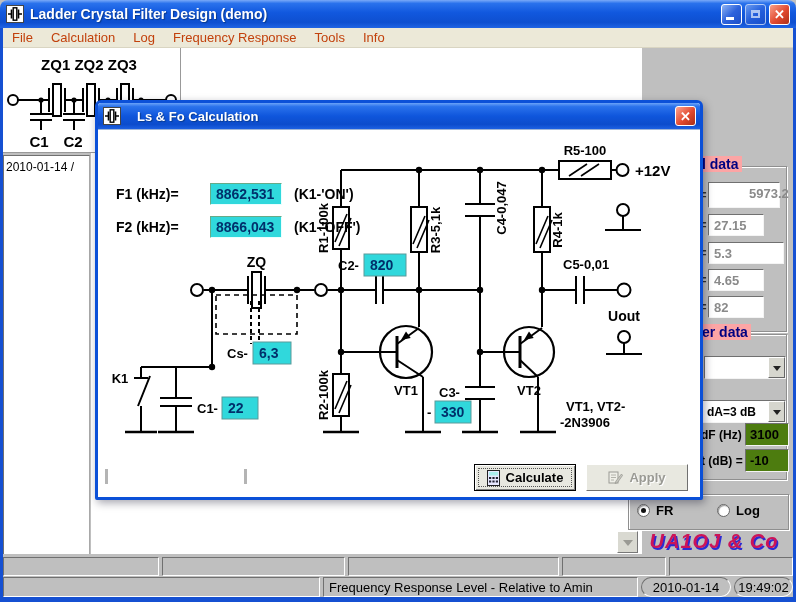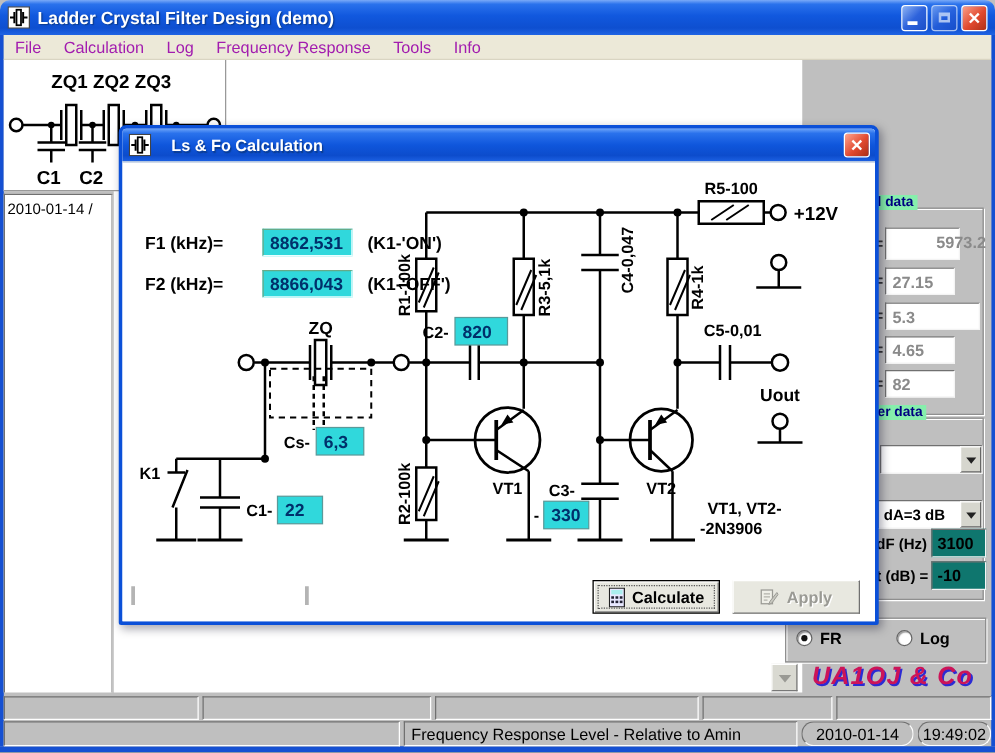--- a/index.html
+++ b/index.html
@@ -18,44 +18,44 @@
   .btn-min,.btn-max{background:linear-gradient(135deg,#8FB4F4 0%,#2E63DC 50%,#1C4FC8 100%);}
   .btn-max{opacity:.65;}
   .btn-close{background:linear-gradient(135deg,#FAA08A 0%,#E1492F 55%,#AE3018 100%);}
   .btn-min i{position:absolute;left:4px;bottom:4px;width:8px;height:3px;background:#fff;}
   .btn-max i{position:absolute;left:5px;top:5px;width:9px;height:8px;border:2px solid #fff;border-top-width:3px;}
   .btn-close i{position:absolute;left:0;top:1px;width:100%;text-align:center;color:#fff;
     font-weight:bold;font-size:13px;font-style:normal;line-height:17px;}
   .edge{background:#1550D2;}
   .menubar{left:3px;top:28px;width:790px;height:20px;background:#ECE9D8;display:flex;
     align-items:center;border-bottom:1px solid #d9d5c2;}
-  .menubar span{font-size:13px;color:#a21caf;padding:0 9px;white-space:nowrap;}
+  .menubar span{font-size:13px;color:#c2410c;padding:0 9px;white-space:nowrap;}
 
   
   .plot-area{left:91px;top:48px;width:551px;height:506px;background:#fff;}
   .mini{left:3px;top:48px;width:178px;height:105px;background:#fff;border-right:1px solid #999;border-bottom:1px solid #999;}
   .loglist{left:3px;top:155px;width:87px;height:399px;background:#fff;
     border-top:1px solid #707070;border-left:1px solid #707070;border-right:1px solid #a8a8a8;}
   .loglist div{font-size:12px;color:#000;padding:4px 2px;white-space:nowrap;overflow:hidden;}
 
   .right-panel{left:642px;top:48px;width:151px;height:508px;background:#BFBFBF;}
   .gb{position:absolute;border:1px solid #8f8f8f;box-shadow:1px 1px 0 #fff,inset 1px 1px 0 #fff;}
-  .ph{position:absolute;color:#000080;font-weight:bold;font-size:11px;background:#86efac;padding:0 3px;white-space:nowrap;}
+  .ph{position:absolute;color:#000080;font-weight:bold;font-size:14px;background:#fca5a5;padding:0 3px;white-space:nowrap;}
   .val{position:absolute;background:#fff;border-top:1px solid #707070;border-left:1px solid #707070;
     border-bottom:1px solid #f4f4f4;border-right:1px solid #f4f4f4;
     font-size:13px;font-weight:bold;color:#8a8a8a;padding:3px 0 0 5px;}
   .eq{position:absolute;font-size:13px;font-weight:bold;color:#333;}
   .combo{position:absolute;background:#fff;border-top:1px solid #707070;border-left:1px solid #707070;
     border-bottom:1px solid #f4f4f4;border-right:1px solid #f4f4f4;display:flex;}
   .combo .txt{flex:1;font-size:12px;font-weight:bold;color:#000;padding:4px 0 0 4px;white-space:nowrap;overflow:hidden;}
   .combo .btn{width:17px;background:#D6D6CE;border-top:1px solid #fff;border-left:1px solid #fff;
     border-bottom:1px solid #666;border-right:1px solid #666;position:relative;}
   .combo .btn i{position:absolute;left:4px;top:8px;width:0;height:0;border:4px solid transparent;border-top:5px solid #222;}
   .lbl{position:absolute;font-size:12px;font-weight:bold;color:#000;white-space:nowrap;}
-  .edit{position:absolute;background:#0f766e;border-top:1px solid #707070;border-left:1px solid #707070;
+  .edit{position:absolute;background:#4d7c0f;border-top:1px solid #707070;border-left:1px solid #707070;
     border-bottom:1px solid #f4f4f4;border-right:1px solid #f4f4f4;
     font-size:13px;font-weight:bold;color:#000;padding:3px 0 0 4px;}
   .radio{position:absolute;width:13px;height:13px;border-radius:50%;background:#fff;
     border:1px solid #666;box-shadow:inset 1px 1px 1px #999;}
   .radio.on::after{content:"";position:absolute;left:3px;top:3px;width:5px;height:5px;border-radius:50%;background:#111;}
   .rlabel{position:absolute;font-size:13px;font-weight:bold;color:#000;}
   .logo{position:absolute;font-size:20px;font-weight:bold;font-style:italic;color:#CC1458;
     letter-spacing:1px;text-shadow:1.5px 1.5px 0 #2B2BD4;text-align:center;}
   .scrollbtn{position:absolute;width:21px;height:22px;background:#D9D9D1;
     border-top:1px solid #fff;border-left:1px solid #fff;border-bottom:1px solid #777;border-right:1px solid #777;}
@@ -168,21 +168,21 @@
 
   <div class="abs loglist">
     <div>2010-01-14 /</div>
   </div>
 
   <div class="abs right-panel">
     <div class="gb" style="left:4px;top:118px;width:141px;height:166px;"></div>
     <div class="ph" style="left:57px;top:108px;">l data</div>
 
     <span class="eq" style="left:57px;top:139px;">=</span>
-    <div class="val" style="left:66px;top:134px;width:60px;height:26px;padding-left:40px;">5973.2</div>
+    <div class="val" style="left:66px;top:134px;width:72px;height:26px;padding-left:40px;">5973.2</div>
     <span class="eq" style="left:57px;top:169px;">=</span>
     <div class="val" style="left:66px;top:166px;width:56px;height:22px;">27.15</div>
     <span class="eq" style="left:57px;top:197px;">=</span>
     <div class="val" style="left:66px;top:194px;width:76px;height:22px;">5.3</div>
     <span class="eq" style="left:57px;top:224px;">=</span>
     <div class="val" style="left:66px;top:221px;width:56px;height:22px;">4.65</div>
     <span class="eq" style="left:57px;top:251px;">=</span>
     <div class="val" style="left:66px;top:248px;width:56px;height:22px;">82</div>
 
     <div class="gb" style="left:4px;top:286px;width:141px;height:146px;"></div>

